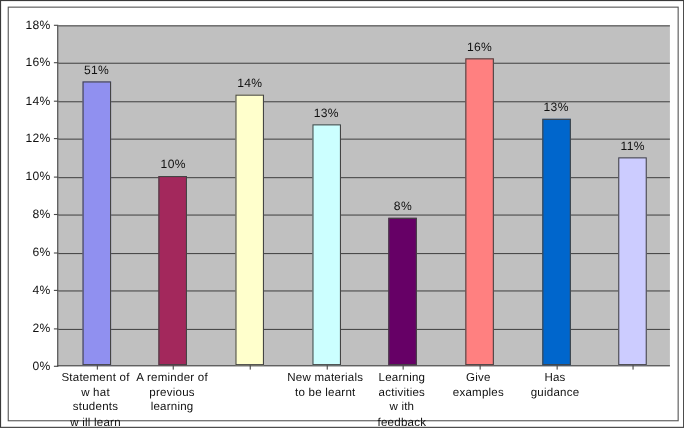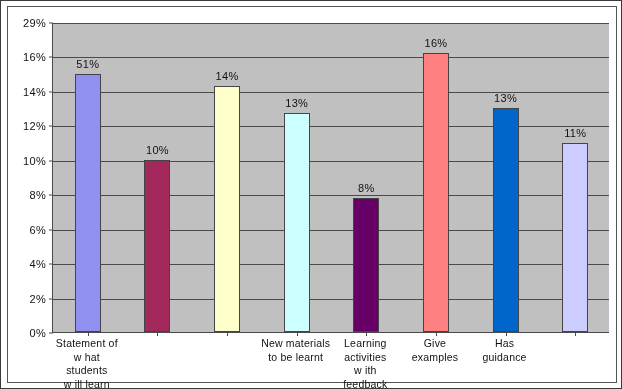--- a/index.html
+++ b/index.html
@@ -141,21 +141,21 @@
           <div class="gridline" style="top: 68.8889px; background: rgb(74, 74, 74);"></div>
           <div class="gridline" style="top: 103.333px; background: rgb(74, 74, 74);"></div>
           <div class="gridline" style="top: 137.778px; background: rgb(74, 74, 74);"></div>
           <div class="gridline" style="top: 172.222px; background: rgb(74, 74, 74);"></div>
           <div class="gridline" style="top: 206.667px; background: rgb(74, 74, 74);"></div>
           <div class="gridline" style="top: 241.111px; background: rgb(74, 74, 74);"></div>
           <div class="gridline" style="top: 275.556px; background: rgb(74, 74, 74);"></div>
         </div>
       <div id="yaxis-layer">
           <div class="ytick-mark" style="top: 0px;"></div>
-          <div class="ytick" style="top: 0px;">29%</div>
+          <div class="ytick" style="top: 0px;">18%</div>
           <div class="ytick-mark" style="top: 34.4444px;"></div>
           <div class="ytick" style="top: 34.4444px;">16%</div>
           <div class="ytick-mark" style="top: 68.8889px;"></div>
           <div class="ytick" style="top: 68.8889px;">14%</div>
           <div class="ytick-mark" style="top: 103.333px;"></div>
           <div class="ytick" style="top: 103.333px; margin-left: 40px;">12%</div>
           <div class="ytick-mark" style="top: 137.778px;"></div>
           <div class="ytick" style="top: 137.778px;">10%</div>
           <div class="ytick-mark" style="top: 172.222px;"></div>
           <div class="ytick" style="top: 172.222px;">8%</div>
@@ -209,20 +209,23 @@
             <div class="bar-value" style="bottom: 193.444px; text-align: center;">11%</div>
             <div class="xtick-mark"></div>
           </div>
         </div>
     </div>
 
     <div id="category-labels">
         <div class="cat-label" style="left: 0px; width: 69.625px;">Statement of
 w hat students
 w ill learn</div>
+        <div class="cat-label" style="left: 69.625px; width: 69.625px;">A reminder  of
+previous
+learning</div>
         <div class="cat-label" style="left: 208.875px; width: 69.625px;">New  materials
 to be learnt</div>
         <div class="cat-label" style="left: 278.5px; width: 69.625px;">Learning
 activities
 w ith feedback</div>
         <div class="cat-label" style="left: 348.125px; width: 69.625px;">Give examples</div>
         <div class="cat-label" style="left: 417.75px; width: 69.625px;">Has
 guidance</div>
       </div>
 

